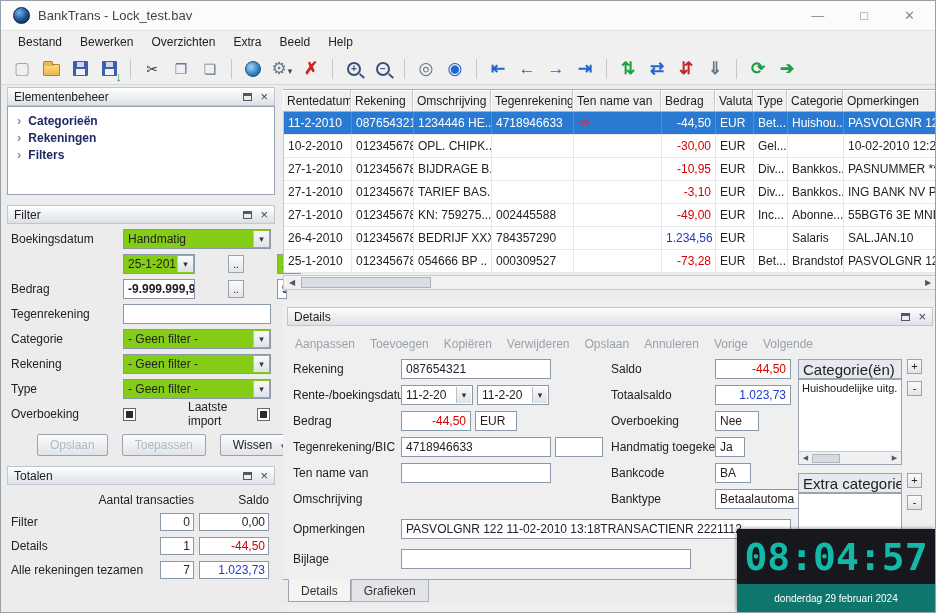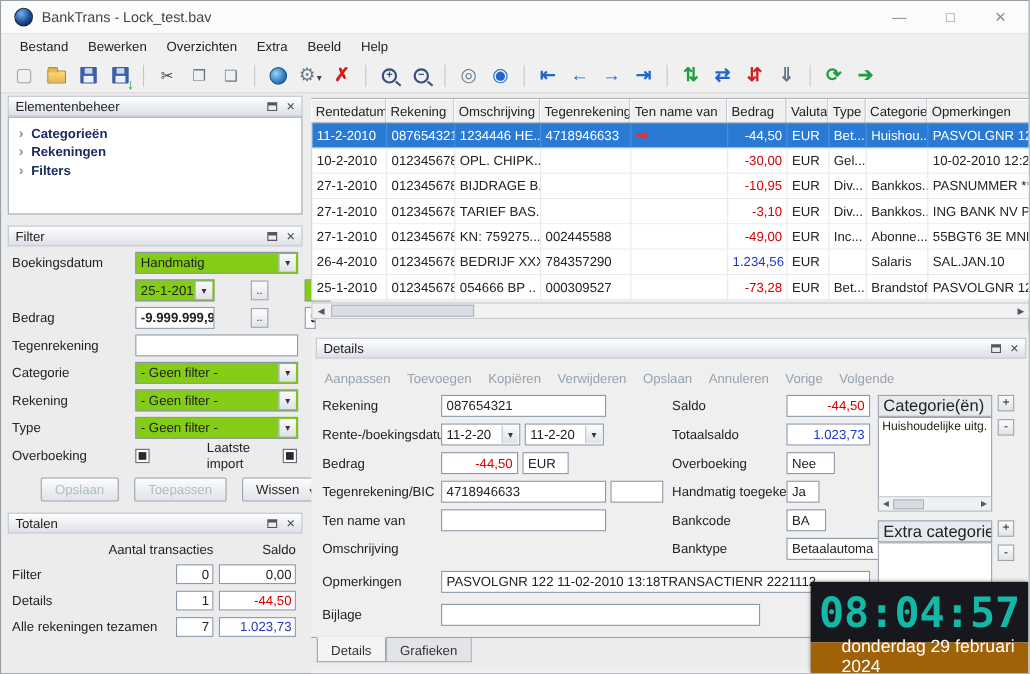--- a/index.html
+++ b/index.html
@@ -108,21 +108,21 @@
   .ms-thumb { width:28px; height:9px; background:#d8dce2; border:1px solid #aeb4bc; flex:none; }
   .ms-track { flex:1; }
   .sq-btn { position:absolute; width:15px; height:15px; background:linear-gradient(#fcfcfc,#e0e3e8); border:1px solid #9aa4b0; display:flex; align-items:center; justify-content:center; font-size:11px; line-height:1; }
   .tabbar { position:absolute; left:0; right:0; top:278px; height:26px; border-top:1px solid #98a4b2; display:flex; padding-left:5px; background:#ececec; }
   .tab { padding:4px 12px 0 12px; height:22px; border:1px solid #aab4be; border-top:none; background:#e2e4e8; color:#333; }
   .tab.active { background:#f4f4f4; border:1px solid #98a4b2; border-top:1px solid #f4f4f4; margin-top:-1px; height:23px; }
 
   
   .clock { position:absolute; right:0; bottom:0; width:198px; height:83px; z-index:50; box-shadow:-1px -1px 3px rgba(0,0,0,.35); }
   .clock-time { height:55px; background:#17171e; color:#14b8a6; display:flex; align-items:center; justify-content:center; font-family:"DejaVu Sans Mono", monospace; font-size:38px; font-weight:bold; }
-  .clock-date { height:28px; background:#a16207; color:#fff; display:flex; align-items:center; justify-content:center; font-size:16px;padding-left:28px; }
+  .clock-date { height:28px; background:#0f766e; color:#fff; display:flex; align-items:center; justify-content:center; font-size:10px; }
 </style>
 </head>
 <body>
 
 <div class="window">
 
   <div class="titlebar">
     <span class="app-logo"></span>
     <span class="tb-title">BankTrans - Lock_test.bav</span>
     <span class="win-controls">

